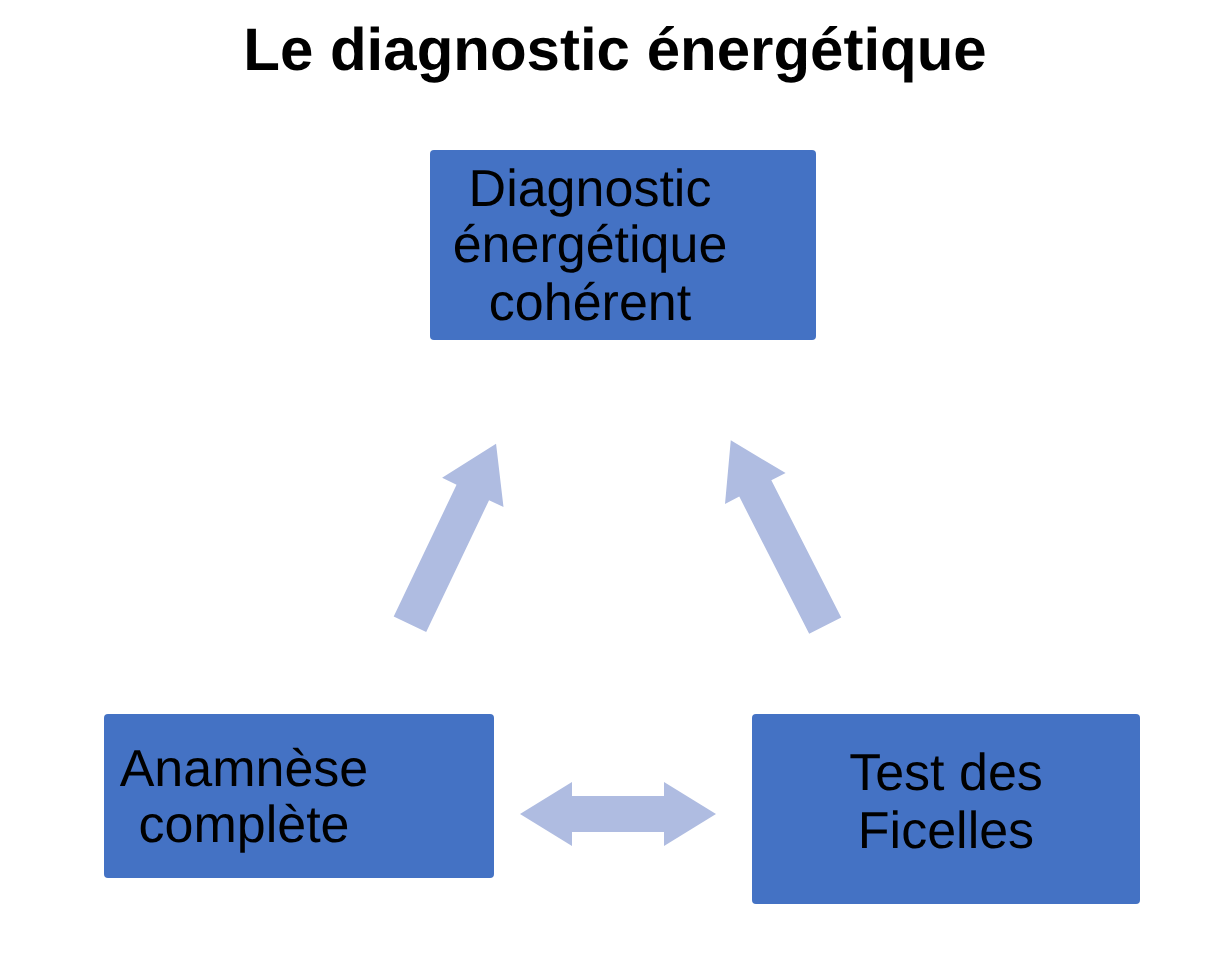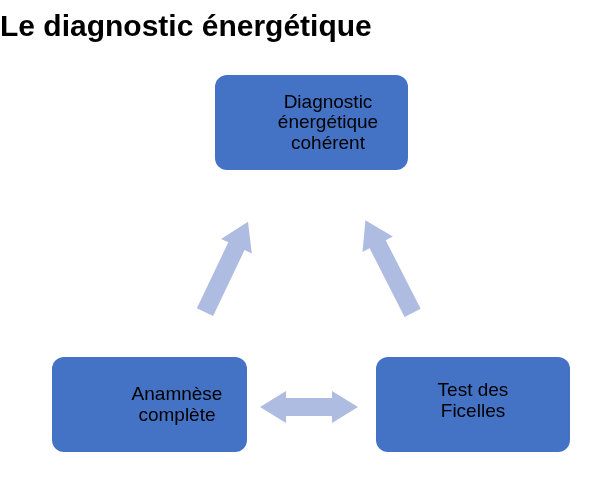--- a/index.html
+++ b/index.html
@@ -19,48 +19,49 @@
     background: var(--background);
     overflow: hidden;
   }
   .title {
     position: absolute;
     top: 6px;
     left: 0;
     right: 0;
     height: 40px;
     line-height: 40px;
+    text-align: center;
     font-size: 30px;
     font-weight: bold;
     color: var(--title-color);
     letter-spacing: 0px;
   }
   .arrows-layer {
     position: absolute;
     left: 0;
     top: 0;
     width: 615px;
     height: 477px;
   }
   .arrows-layer polygon { fill: var(--arrow-fill); }
   .box {
     position: absolute;
     background: var(--box-fill);
-    border-radius: 12px;
+    border-radius: 2px;
     display: flex;
     flex-direction: column;
-    align-items: flex-end;
+    align-items: flex-start;
     justify-content: center;
     text-align: center;
     color: var(--box-text);
-    font-size: 19px;
+    font-size: 26px;
     line-height: 1.08;
   }
   .box-top   { left: 215px; top: 75px;  width: 193px; height: 95px; }
-  .box-left  { left: 52px;  top: 357px; width: 195px; height: 95px; }
+  .box-left  { left: 52px;  top: 357px; width: 195px; height: 82px; }
   .box-right { left: 376px; top: 357px; width: 194px; height: 95px; padding: 0 27px; }
   .box-top .box-label  { max-width: 160px; }
   .box-left .box-label { max-width: 140px; }
   .box-right .para1 { margin-bottom: 8px; }
 </style>
 </head>
 <body>
 
 <div class="canvas">
 

